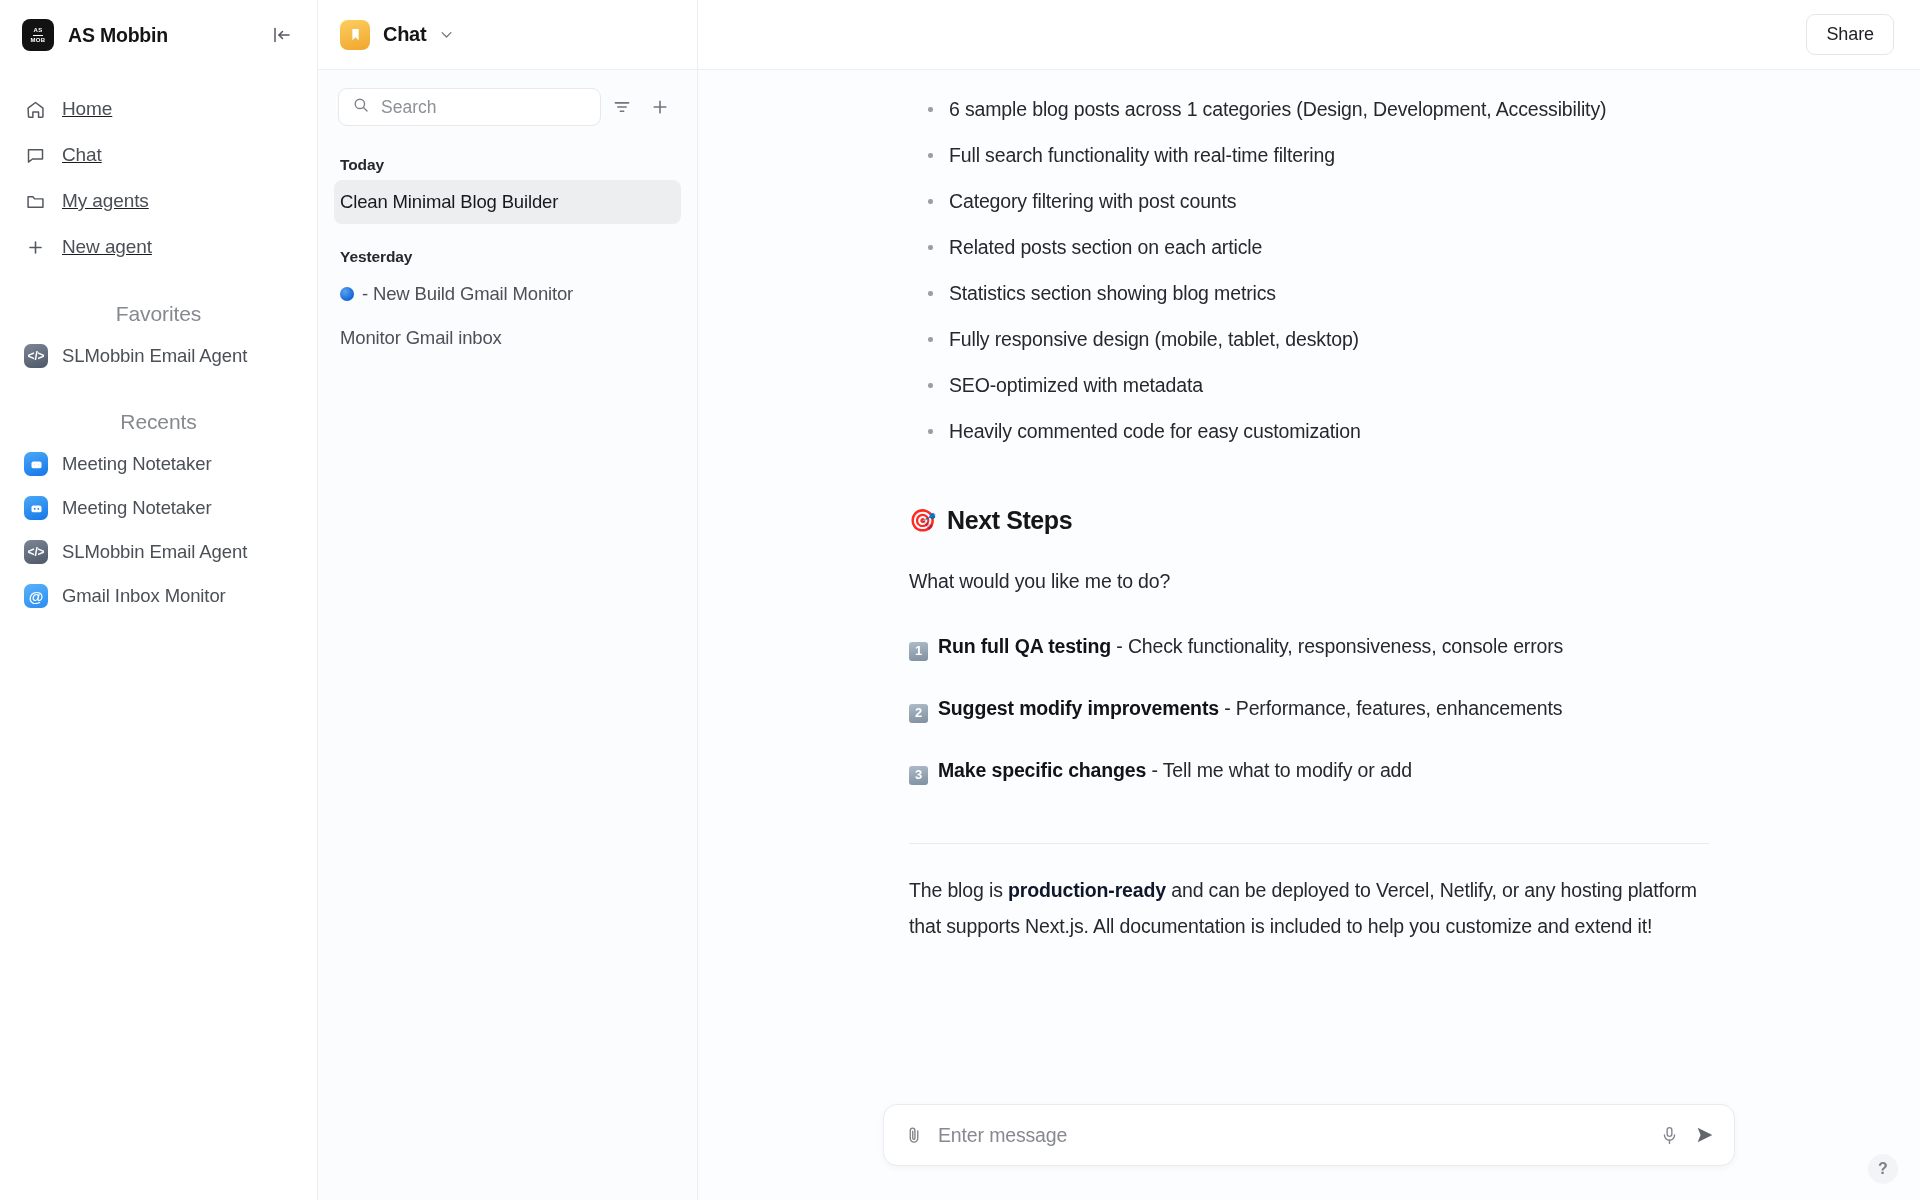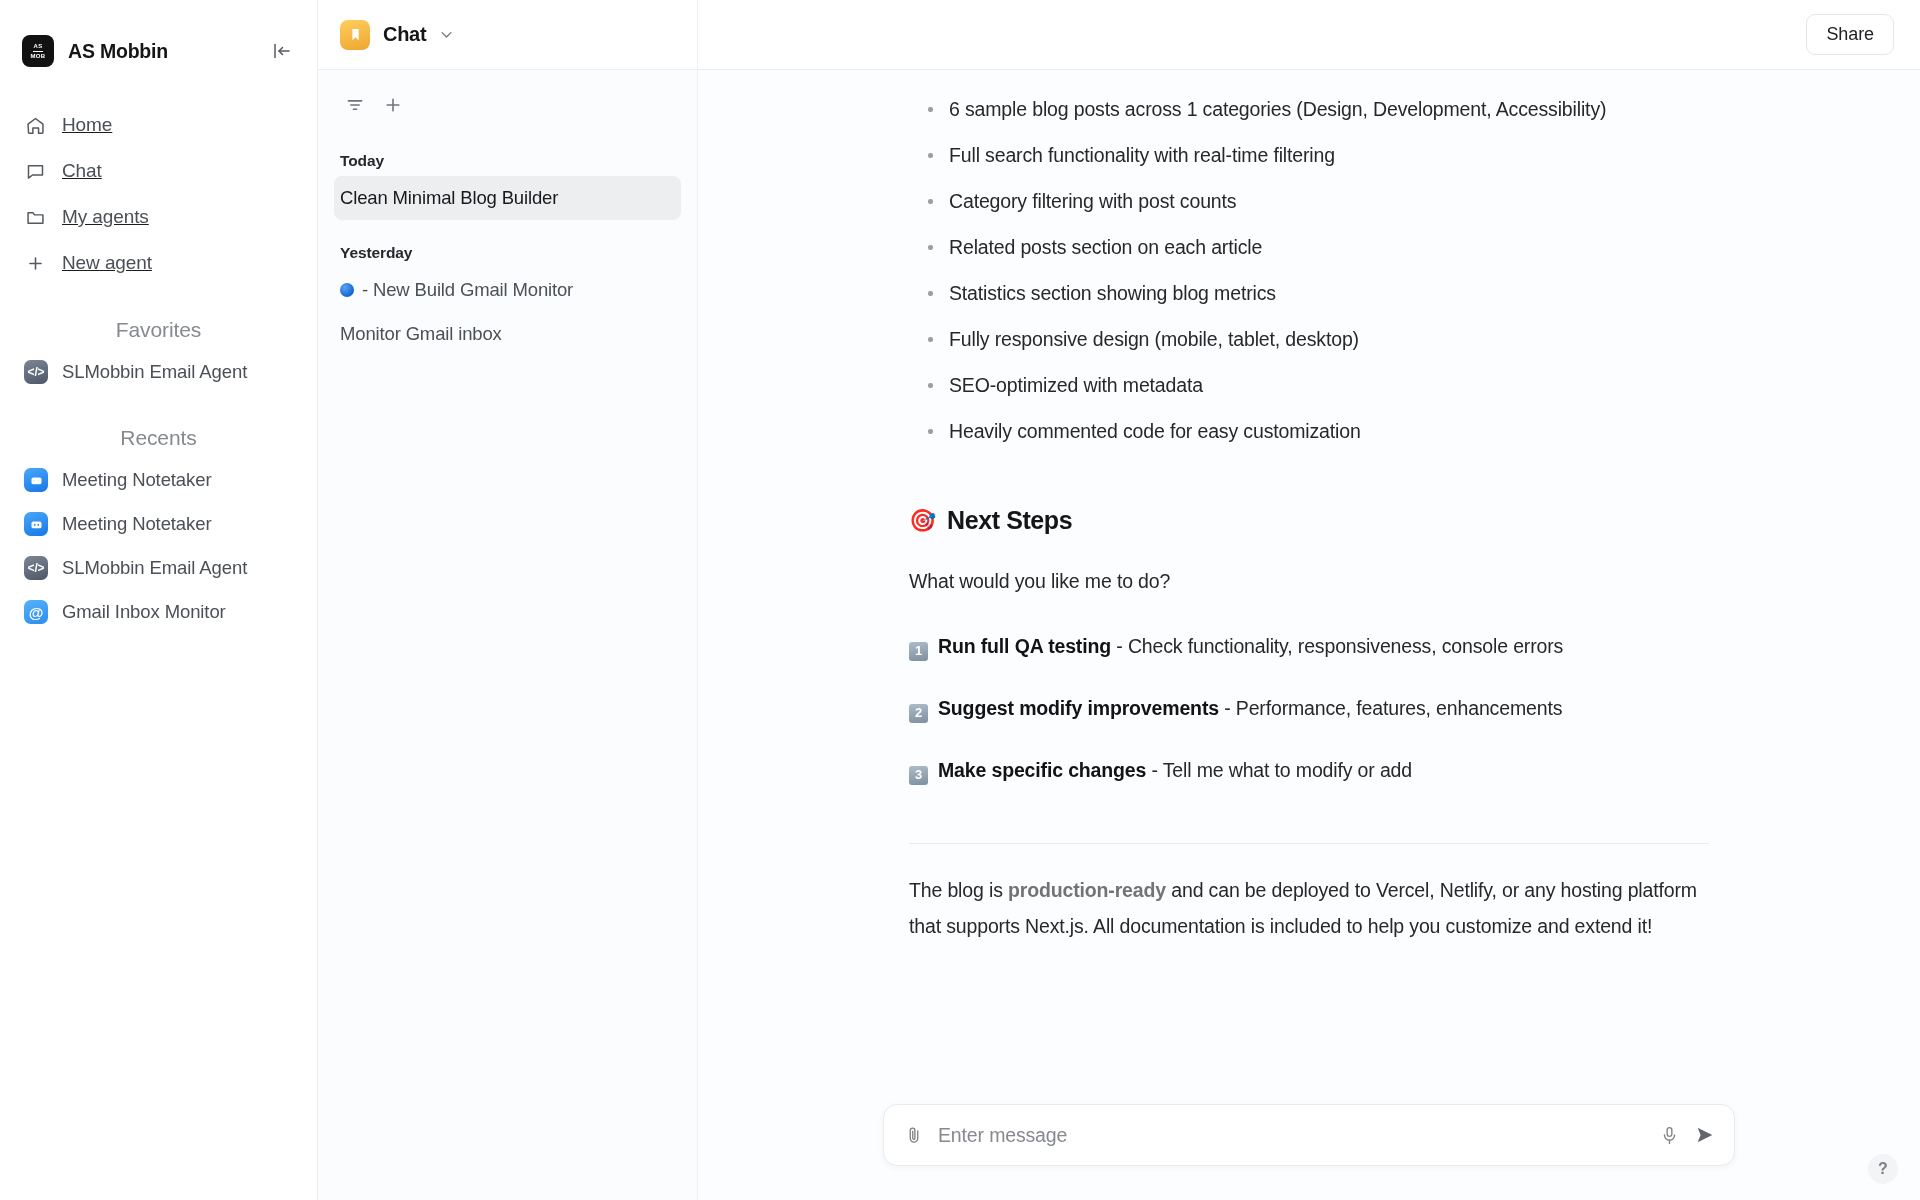--- a/index.html
+++ b/index.html
@@ -16,21 +16,21 @@
   .app { display: flex; width: 1920px; height: 1200px; }
 
   
   .sidebar {
     width: 318px;
     height: 100%;
     background: #ffffff;
     border-right: 1px solid #eceef0;
     display: flex;
     flex-direction: column;
-    padding: 16px 14px;
+    padding: 0 14px;
     flex: 0 0 318px;
   }
 
   .sidebar-top {
     height: 70px;
     display: flex;
     align-items: center;
     padding: 0 6px 0 8px;
     gap: 14px;
   }
@@ -278,21 +278,21 @@
   }
   .numstep b { font-weight: 700; color: #111316; }
 
   hr.sep {
     border: none;
     border-top: 1px solid #e9ebed;
     margin: 58px 0 0 0;
   }
 
   .closing { margin-top: 50px; }
-  .closing b { font-weight: 700; color: #737373; }
+  .closing b { font-weight: 700; color: #0f172a; }
 
   
   .composer-wrap {
     padding: 0 0 34px 0;
     display: flex; justify-content: center;
     background: #fcfdfe;
   }
   .composer {
     width: 852px;
     height: 62px;
@@ -440,20 +440,29 @@
       </span>
       <span class="listpanel-title">Chat</span>
       <span class="caret">
         <svg width="15" height="15" viewBox="0 0 24 24" fill="none" stroke="currentColor" stroke-width="2" stroke-linecap="round" stroke-linejoin="round">
           <path d="M5 9l7 7 7-7"></path>
         </svg>
       </span>
     </div>
 
     <div class="searchrow">
+      <div class="searchbox">
+        <span>
+          <svg width="18" height="18" viewBox="0 0 24 24" fill="none" stroke="#80838a" stroke-width="1.9" stroke-linecap="round">
+            <circle cx="10.5" cy="10.5" r="6.2"></circle>
+              <path d="M15.3 15.3L20 20"></path>
+          </svg>
+        </span>
+        <input type="text" placeholder="Search" style="">
+      </div>
       <div class="icon-btn">
         <svg width="20" height="20" viewBox="0 0 24 24" fill="none" stroke="currentColor" stroke-width="1.9" stroke-linecap="round">
           <path d="M4 7h16M7 12h10M10 17h4"></path>
         </svg>
       </div>
       <div class="icon-btn">
         <svg width="20" height="20" viewBox="0 0 24 24" fill="none" stroke="currentColor" stroke-width="1.9" stroke-linecap="round">
           <path d="M12 5v14M5 12h14"></path>
         </svg>
       </div>

